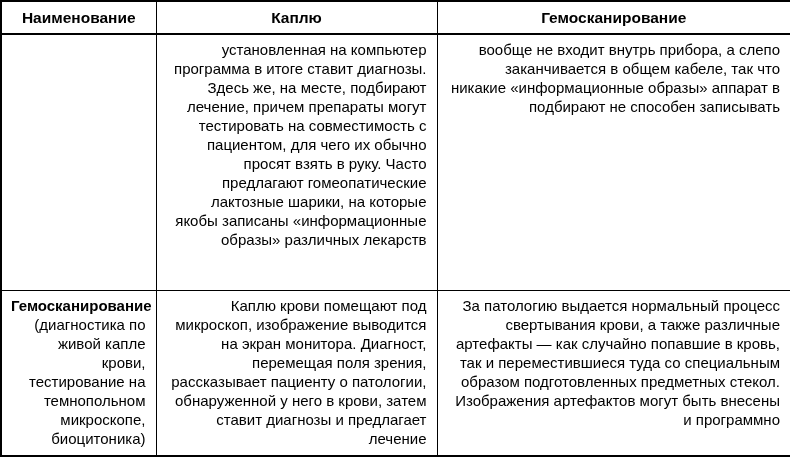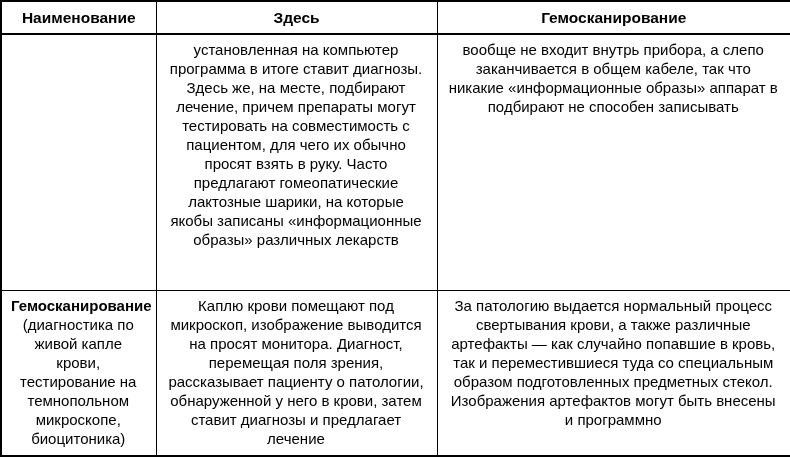--- a/index.html
+++ b/index.html
@@ -38,43 +38,43 @@
     padding: 6px 4px;
     border-bottom: 2px solid #000;
   }
   .col-name  { width: 155px; }
   .col-sut   { width: 281px; }
   .col-psevdo{ width: 354px; }
   tr.hdr-row  { height: 32px; border-radius: 13px; }
   tr.row-1    { height: 256px; }
   tr.row-2    { height: 165px; padding-left: 46px; }
   .term { font-weight: bold; }
-  .cell-text { text-align: center; }
+  .cell-text { text-align: right; }
 </style>
 </head>
 <body>
 
 <table class="cmp">
   <colgroup>
     <col class="col-name">
     <col class="col-sut">
     <col class="col-psevdo">
   </colgroup>
   <thead>
     <tr class="hdr-row">
       <th>Наименование</th>
-      <th>Здесь</th>
+      <th>Каплю</th>
       <th>Гемосканирование</th>
     </tr>
   </thead>
   <tbody>
     <tr class="row-1">
       <td class="cell-text"></td>
       <td class="cell-text">установленная на компьютер программа в итоге ставит диагнозы. Здесь же, на месте, подбирают лечение, причем препараты могут тестировать на совместимость с пациентом, для чего их обычно просят взять в руку. Часто предлагают гомеопатические лактозные шарики, на которые якобы записаны «информационные образы» различных лекарств</td>
       <td class="cell-text">вообще не входит внутрь прибора, а слепо заканчивается в общем кабеле, так что никакие «информационные образы» аппарат в подбирают не способен записывать</td>
     </tr>
     <tr class="row-2">
       <td class="cell-text"><span class="term">Гемосканирование</span><span> (диагностика по живой капле крови, тестирование на темнопольном микроскопе, биоцитоника)</span></td>
-      <td class="cell-text">Каплю крови помещают под микроскоп, изображение выводится на просят монитора. Диагност, перемещая поля зрения, рассказывает пациенту о патологии, обнаруженной у него в крови, затем ставит диагнозы и предлагает лечение</td>
+      <td class="cell-text">Каплю крови помещают под микроскоп, изображение выводится на экран монитора. Диагност, перемещая поля зрения, рассказывает пациенту о патологии, обнаруженной у него в крови, затем ставит диагнозы и предлагает лечение</td>
       <td class="cell-text">За патологию выдается нормальный процесс свертывания крови, а также различные артефакты — как случайно попавшие в кровь, так и переместившиеся туда со специальным образом подготовленных предметных стекол. Изображения артефактов могут быть внесены и программно</td>
     </tr>
   </tbody>
 </table>
 
 </body></html>

